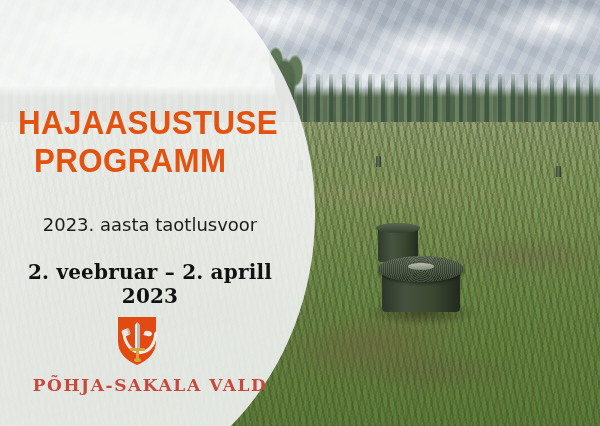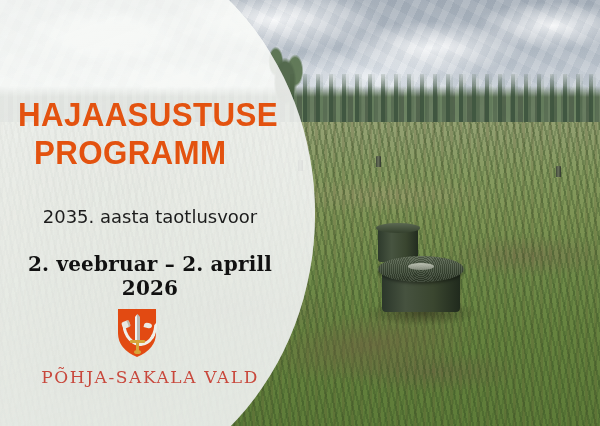--- a/index.html
+++ b/index.html
@@ -222,21 +222,21 @@
     width: 530px;
     height: 580px;
     border-radius: 50%;
     background: linear-gradient(160deg, rgba(226,232,226,.30) 0%, rgba(214,222,212,.22) 55%, rgba(206,216,204,.34) 100%);
   }
 
   
   .content {
     position: absolute;
     left: 0;
-    top: 9px;
+    top: 17px;
     width: 300px;
     height: 384px;
     padding-left: 43px;
   }
 
   .headline {
     position: absolute;
     left: 18px;
     top: 86px;
     width: 262px;
@@ -364,21 +364,21 @@
 
   .wordmark {
     position: absolute;
     left: 0;
     top: 358px;
     width: 300px;
     text-align: center;
     color: #c8483c;
     font-family: "DejaVu Serif", serif;
     font-size: 17px;
-    font-weight: normal;
+    font-weight: bold;
     letter-spacing: 1.6px;
   }
 </style>
 </head>
 <body>
 
 <div id="poster">
 
   <div class="photo">
     <div class="sky"></div>
@@ -406,24 +406,24 @@
   <div class="overlay-tint"></div>
 
   <div class="content">
 
     <div class="headline">
       <span class="l1">HAJAASUSTUSE</span>
       <span class="l2">PROGRAMM</span>
     </div>
 
     <div class="subtitle">
-      <span class="ln">2035. aasta taotlusvoor</span>
+      <span class="ln">2023. aasta taotlusvoor</span>
     </div>
 
-    <div class="dates">2. veebruar – 2. aprill 2026</div>
+    <div class="dates">2. veebruar – 2. aprill 2023</div>
 
     <div class="crest">
       <div class="shield"></div>
       <div class="horn"></div>
       <div class="horn-mouth"></div>
       <div class="horn-tip"></div>
       <div class="sword-blade"></div>
       <div class="sword-guard"></div>
       <div class="sword-grip"></div>
       <div class="sword-pommel"></div>

